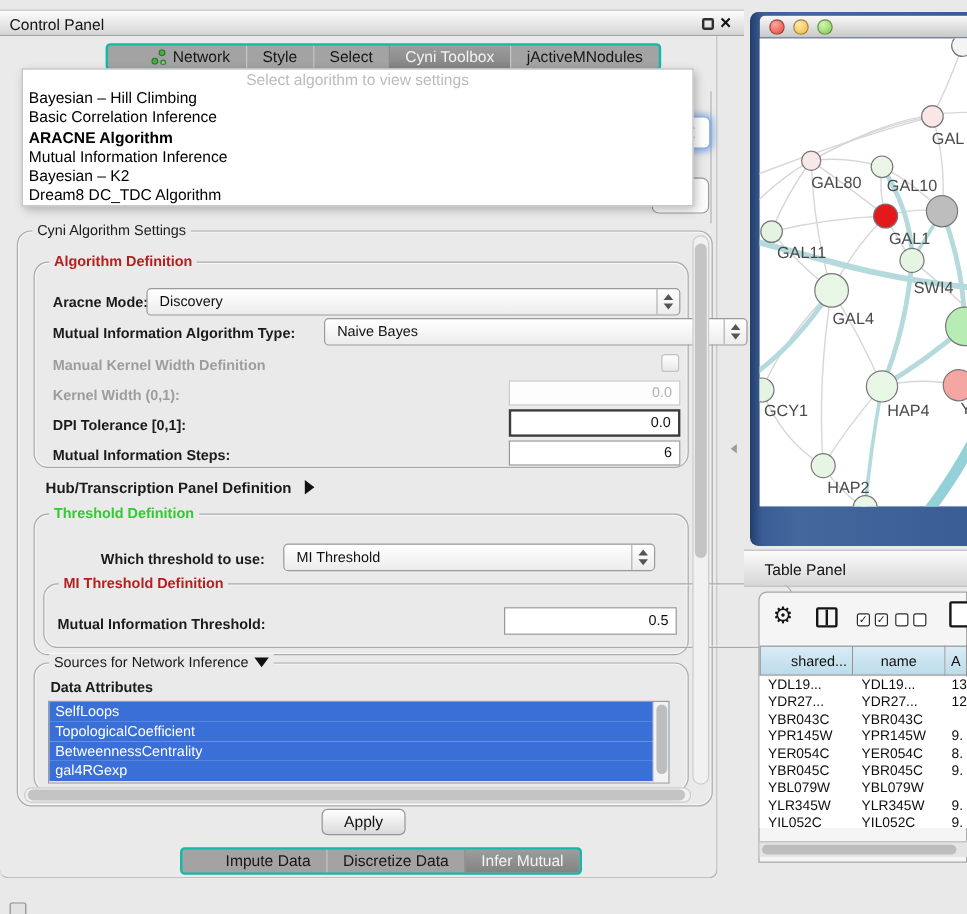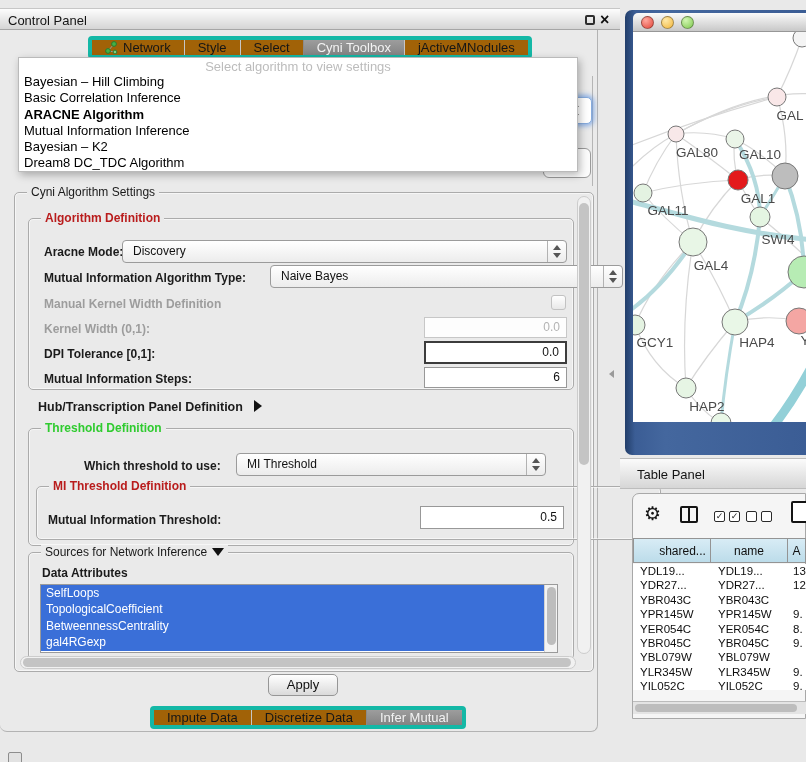--- a/index.html
+++ b/index.html
@@ -11,22 +11,22 @@
   .cp-body{position:absolute;left:0;top:30px;width:598px;height:702px;background:#eaeaea;
            border-right:1px solid #b3b3b3;border-bottom:1px solid #b3b3b3;border-radius:0 0 7px 7px;}
   .cp-titlebar{position:absolute;left:0;top:8px;width:620px;height:22px;
                background:linear-gradient(#fdfdfd,#d5d5d5);
                border-top:1px solid #c7c7c7;border-bottom:1px solid #a6a6a6;}
   .cp-title{position:absolute;left:8px;top:4px;font-size:13px;color:#141414;}
   .float-btn{position:absolute;left:585px;top:6px;width:10px;height:10px;border:2px solid #2e2e2e;border-radius:2px;}
   .close-btn{position:absolute;left:600px;top:1px;font-size:16px;font-weight:bold;color:#111;line-height:20px;}
 
   
-  .tabbar{position:absolute;height:23px;display:flex;background:#a16207;border:4px solid #14b8a6;
-          border-radius:4px;overflow:hidden;}
+  .tabbar{position:absolute;height:23px;display:flex;background:#a3a3a3;border:2px solid #14b8a6;
+          border-radius:4px;overflow:hidden;padding-left:23px;}
   .tabbar.top{left:88px;top:36px;}
   .tabbar.bottom{left:150px;top:706px;}
   .tabseg{padding:0 13px;font-size:13px;line-height:21px;color:#161616;border-left:1px solid #c6c6c6;
           display:flex;align-items:center;gap:5px;white-space:nowrap;}
   .tabseg:first-child{border-left:none;}
   .tabseg.selected{background:linear-gradient(#9d9d9d,#838383);color:#f3f3f3;border-left-color:#8a8a8a;}
 
   
   .overlay{position:absolute;left:18px;top:57px;width:560px;height:115px;background:#fff;
            border:1px solid #bababa;box-shadow:2px 3px 8px rgba(0,0,0,.28);z-index:50;}
@@ -35,21 +35,21 @@
   .ov-item.bold{font-weight:bold;}
 
   
   .frag-line{position:absolute;left:592px;top:76px;width:1px;height:110px;background:#b5b5b5;z-index:1;}
   .frag-combo-focus{position:absolute;left:558px;top:97px;width:34px;height:27px;background:#fff;
                     border:1px solid #86abdd;border-radius:5px;box-shadow:0 0 5px 2px rgba(96,148,227,.7);z-index:1;}
   .frag-combo2{position:absolute;left:543px;top:148px;width:48px;height:30px;background:#fcfcfc;
                border:1px solid #9a9a9a;border-radius:6px;z-index:1;}
 
   
-  .gbox{position:absolute;border:1px solid #ababab;border-radius:5px;
+  .gbox{position:absolute;border:1px solid #ababab;border-radius:12px;
         box-shadow:inset 0 0 0 1px rgba(255,255,255,.55);}
   .legend{position:absolute;top:-8px;left:12px;background:#eaeaea;padding:0 4px;font-size:12px;
           font-weight:bold;white-space:nowrap;display:flex;align-items:center;gap:5px;}
   .legend.plain{font-weight:normal;}
   .legend.blue{color:#b91c1c;}
   .legend.green{color:#2fcb2f;}
 
   .flabel{position:absolute;font-size:12px;font-weight:bold;color:#1b1b1b;white-space:nowrap;}
   .flabel.disabled{color:#9d9d9d;}
 

